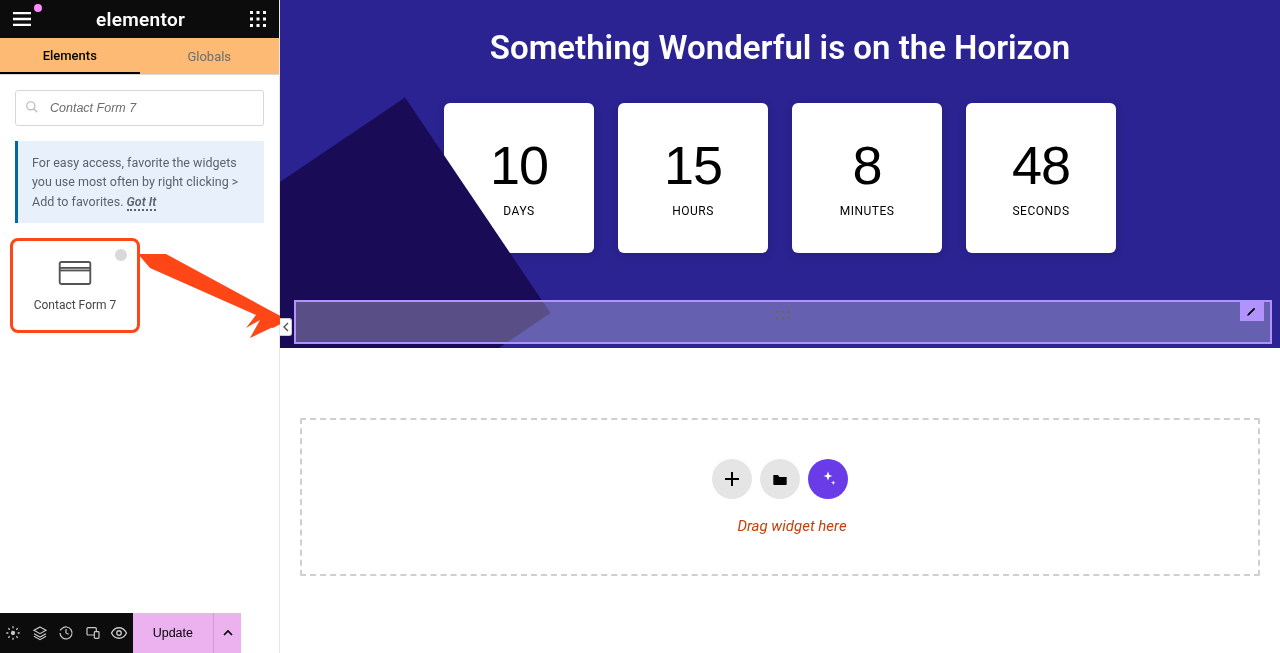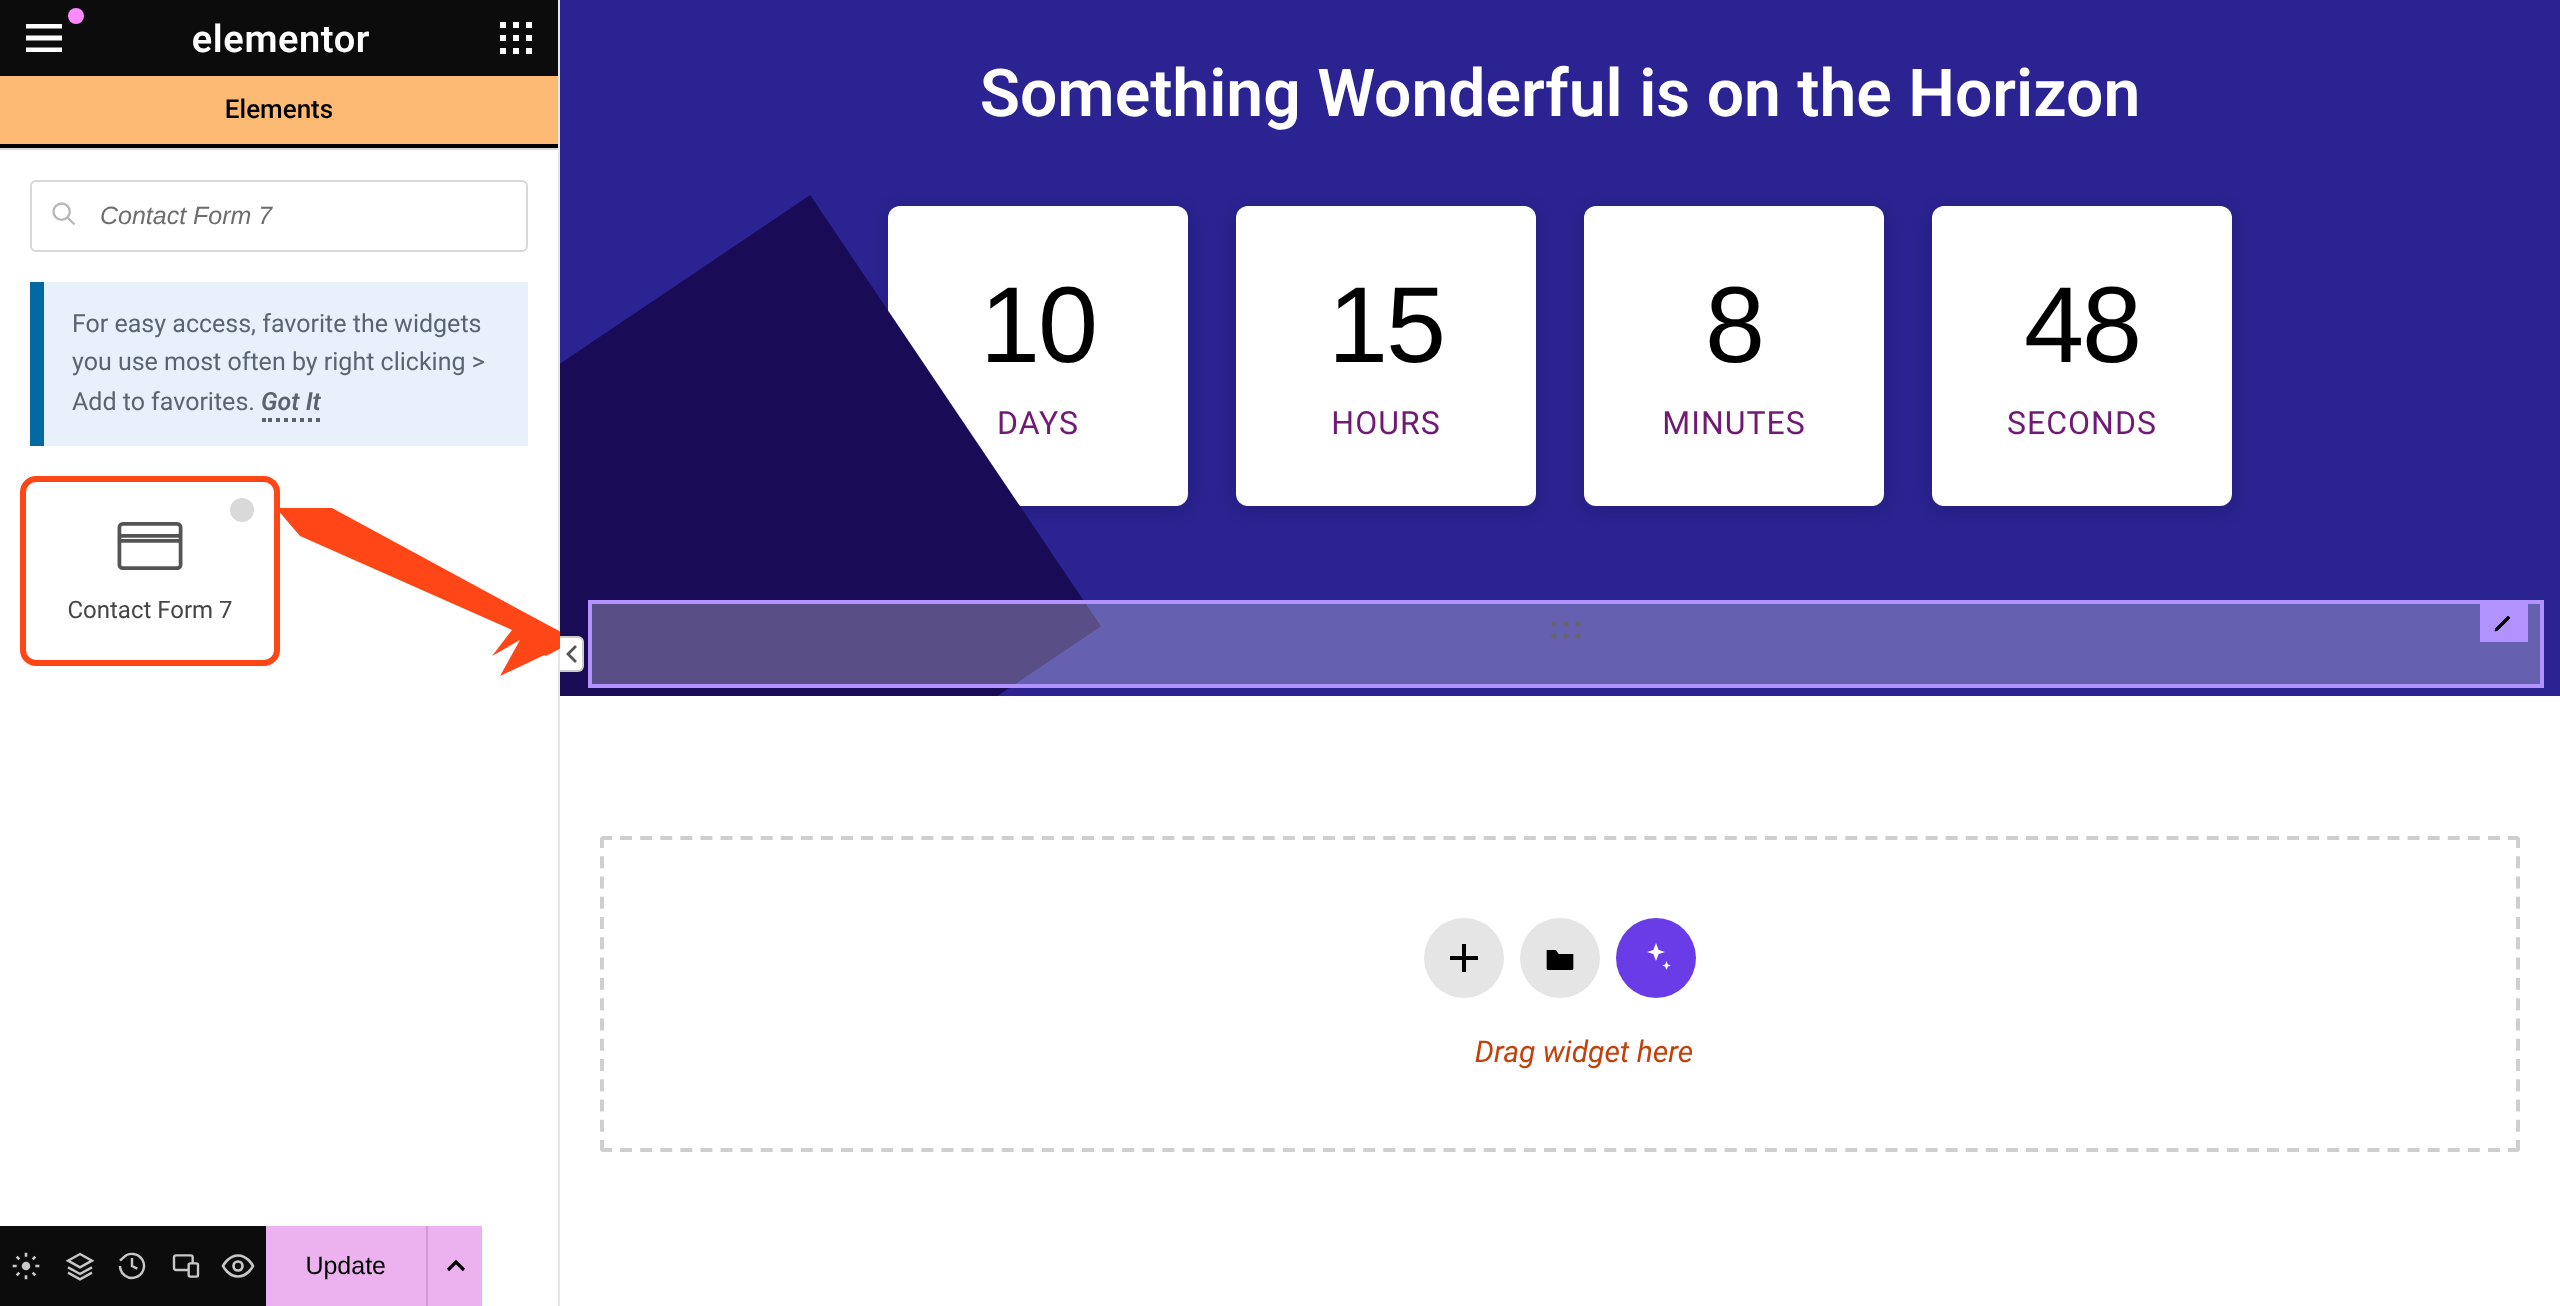--- a/index.html
+++ b/index.html
@@ -15,21 +15,21 @@
     .apps { color: #fff; font-size: 16px; width: 22px; height: 22px; display:flex; align-items:center; justify-content:center; }
 
     .tabs { height: 37px; display: flex; background: #fdba74; border-bottom: 1px solid #d8d8d8; }
     .tab { flex: 1; display: flex; align-items: center; justify-content: center; font-size: 13px; color: #6d6d6d; cursor: pointer; }
     .tab.active { color: #000; font-weight: 500; border-bottom: 2px solid #000; }
 
     .search-wrap { padding: 15px; }
     .search { width: 100%; height: 36px; border: 1px solid #d8d8d8; border-radius: 3px; padding: 0 12px 0 34px; font-size: 12.5px; font-style: italic; color: #6d6d6d; background: #fff; }
     .search-icon { position: absolute; margin-left: 10px; margin-top: 10px; color: #bdbdbd; font-size: 14px; }
 
-    .tip { margin: 0 15px 15px; background: #e8f1fb; border-left: 7px solid #0369a1; padding: 12px 14px; font-size: 12.5px; color: #5a6470; line-height: 1.55; }
+    .tip { margin: 0 15px 15px; background: #e8f1fb; border-left: 3px solid #0369a1; padding: 12px 14px; font-size: 12.5px; color: #5a6470; line-height: 1.55; }
     .tip a { color: #5a6470; font-style: italic; font-weight: 600; text-decoration: none; border-bottom: 2px dotted #5a6470; }
 
     .widget-grid { padding: 0 10px; }
     .widget-card { width: 130px; height: 95px; border: 3px solid #ff4617; border-radius: 8px; background: #fff; display: flex; flex-direction: column; align-items: center; justify-content: center; position: relative; }
     .widget-card .fav { position: absolute; top: 6px; right: 8px; color: #cfcfcf; font-size: 16px; }
     .widget-card .w-icon { margin-bottom: 12px; }
     .widget-card .w-icon svg { width: 34px; height: 26px; fill: none; stroke: #545454; stroke-width: 2.2; }
     .widget-card .w-label { font-size: 12px; color: #454545; }
 
     
@@ -46,21 +46,21 @@
     
     .canvas { position: absolute; left: 280px; top: 0; right: 0; height: 653px; background: #fff; }
 
     .hero { position: relative; height: 348px; background: #2a2391; overflow: hidden; }
     .diag { position: absolute; left: -40px; bottom: -60px; width: 260px; height: 260px; background: #1a0b56; transform: rotate(-34deg); }
     .hero-title { text-align: center; color: #fff; font-size: 33px; font-weight: 600; padding-top: 28px; }
 
     .countdown { display: flex; gap: 24px; justify-content: center; margin-top: 36px; }
     .cd-box { width: 150px; height: 150px; background: #fff; border-radius: 6px; display: flex; flex-direction: column; align-items: center; justify-content: center; box-shadow: 0 2px 10px rgba(0,0,0,.15); }
     .cd-num { font-size: 54px; font-weight: 300; color: #000; line-height: 1; margin-bottom: 12px; font-family: 'Helvetica Neue', Arial, sans-serif; letter-spacing: -1px; }
-    .cd-label { font-size: 16px; color: #701a75; letter-spacing: 0.5px; }
+    .cd-label { font-size: 12px; color: #000000; letter-spacing: 0.5px; }
 
     
     .hero-drop { position: absolute; left: 14px; right: 8px; bottom: 4px; height: 44px; background: rgba(255,255,255,.28); border: 2px solid #b192ff; border-top-width: 2px; display: flex; align-items: center; justify-content: center; }
     .hero-drop .center-handle { color: rgba(0,0,0,.35); font-size: 18px; margin-top:-12px;}
     .edit-chip { position: absolute; right: 6px; top: -1px; width: 24px; height: 20px; background: #b192ff; display: flex; align-items: center; justify-content: center; }
     .edit-chip svg { width: 12px; height: 12px; stroke: #000; fill: #000; }
 
     .collapse-handle { position: absolute; left: 280px; top: 318px; width: 12px; height: 18px; background: #fff; border:1px solid #ccc; border-left:none; display:flex; align-items:center; justify-content:center; font-size:10px; color:#555; border-radius:0 3px 3px 0; z-index:5; }
 
     .new-section { margin: 70px 20px 0; border: 2px dashed #cfcfcf; height: 158px; display: flex; flex-direction: column; align-items: center; justify-content: center; border-radius: 2px; }
@@ -97,20 +97,21 @@
           <rect x="13" y="6.5" width="3" height="3" fill="#fff"></rect>
         <rect x="0" y="13" width="3" height="3" fill="#fff"></rect>
           <rect x="6.5" y="13" width="3" height="3" fill="#fff"></rect>
           <rect x="13" y="13" width="3" height="3" fill="#fff"></rect>
       </svg>
     </div>
   </div>
 
   <div class="tabs">
     <div class="tab active">Elements</div>
+    <div class="tab">Globals</div>
   </div>
 
   <div class="search-wrap" style="position:relative;">
     <span class="search-icon">
       <svg width="14" height="14" viewBox="0 0 24 24">
           <circle cx="10" cy="10" r="7" stroke="#b8b8b8" stroke-width="2" fill="none"></circle>
           <line x1="15" y1="15" x2="21" y2="21" stroke="#b8b8b8" stroke-width="2"></line>
         </svg>
     </span>
     <input class="search" type="text" value="Contact Form 7" style="">

